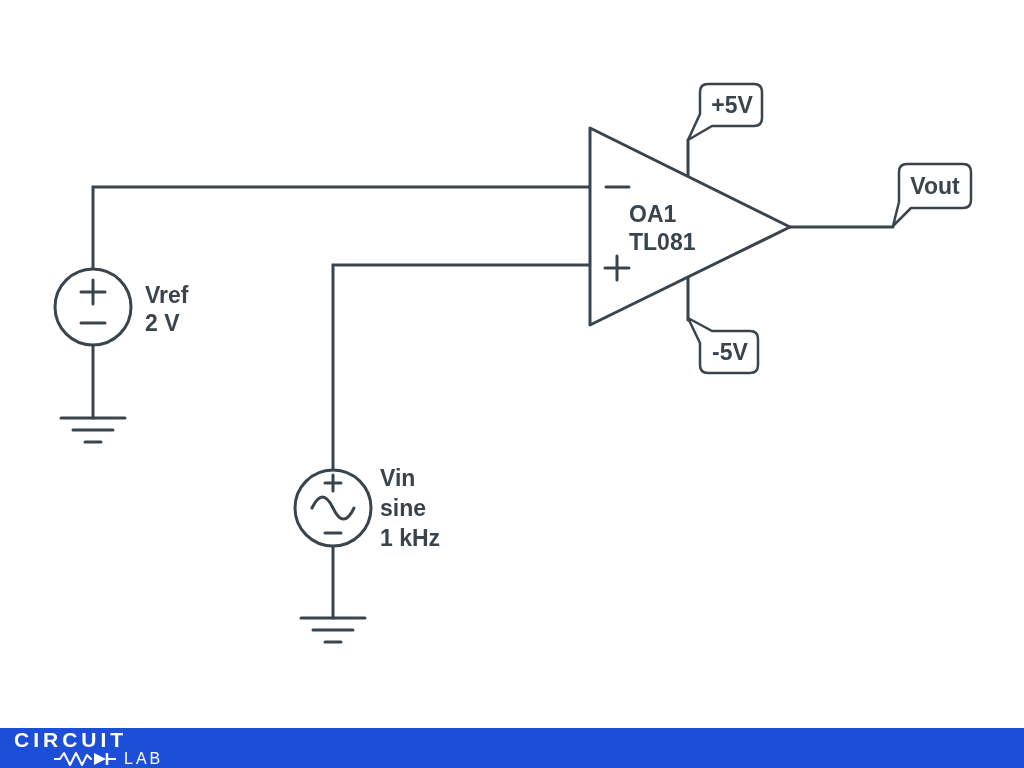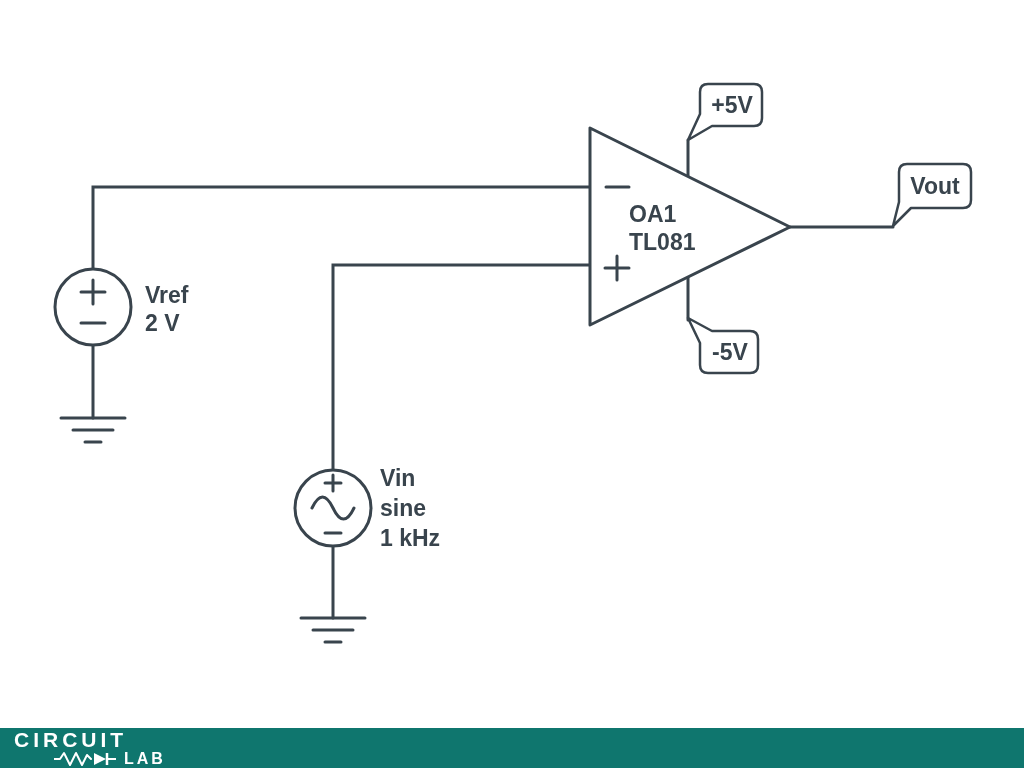--- a/index.html
+++ b/index.html
@@ -35,21 +35,21 @@
     font-family: "Liberation Sans", sans-serif;
     font-size: 23px;
     font-weight: bold;
   }
   .flag-label { text-anchor: middle; }
 
   .footer {
     position: absolute;
     left: 0; bottom: 0;
     width: 1024px; height: 40px;
-    background: #0f766e;
+    background: #1d4ed8;
     color: #ffffff;
     display: flex;
     align-items: center;
   }
   .logo {
     width: 190px;
     padding-left: 14px;
     box-sizing: border-box;
     line-height: 1;
   }
@@ -61,21 +61,21 @@
   }
   .logo-bottom {
     display: flex;
     align-items: center;
     margin-top: 1px;
     padding-left: 40px;
   }
   .logo-bottom svg { display: block; }
   .logo-lab {
     font-size: 16px;
-    font-weight: bold;
+    font-weight: normal;
     letter-spacing: 3px;
     margin-left: 4px;
   }
   .footer-info {
     font-size: 14px;
     line-height: 19px;
     padding-left: 14px;
   }
   .author { font-style: italic; font-weight: bold; }
   .sep { margin: 0 4px; font-weight: bold; }

